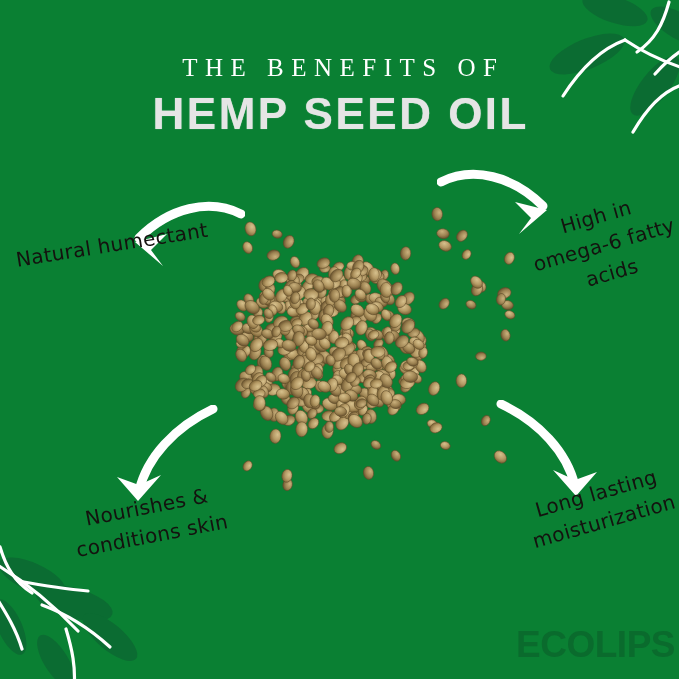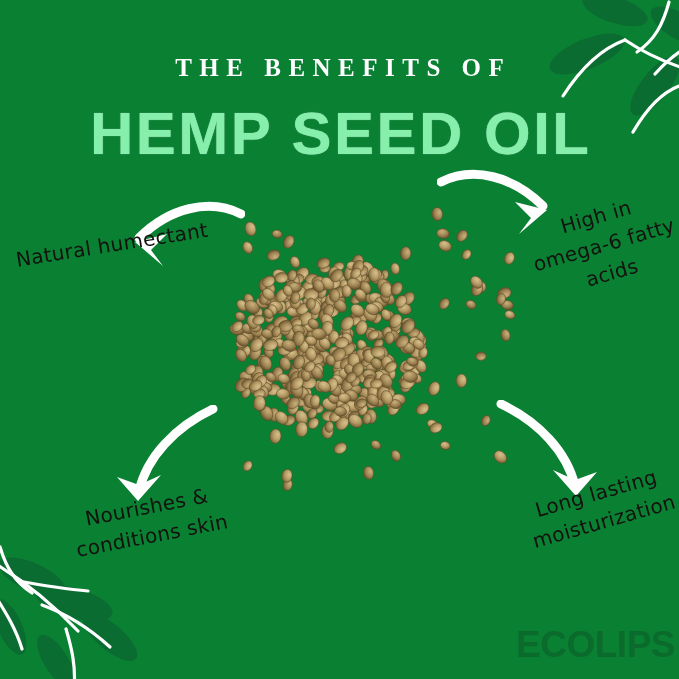--- a/index.html
+++ b/index.html
@@ -30,30 +30,30 @@
     position: absolute;
     top: 55px;
     left: 0;
     width: 100%;
     text-align: center;
   }
   .kicker {
     font-family: "Liberation Serif", serif;
     color: #ffffff;
     font-size: 25px;
-    font-weight: 700;
+    font-weight: 400;
     letter-spacing: 7.5px;
     line-height: 1;
     text-indent: 7.5px;
   }
   .headline {
-    margin-top: 24px;
+    margin-top: 12px;
     font-family: "Liberation Sans", sans-serif;
-    color: #86efac;
-    font-size: 60px;
+    color: #e5e5e5;
+    font-size: 44px;
     font-weight: 700;
     letter-spacing: 2.5px;
     line-height: 1;
     text-indent: 2.5px;
     text-shadow: 0 0 1px rgba(255,255,255,0.6);
   }
 
   
   #seed-pile {
     position: absolute;

